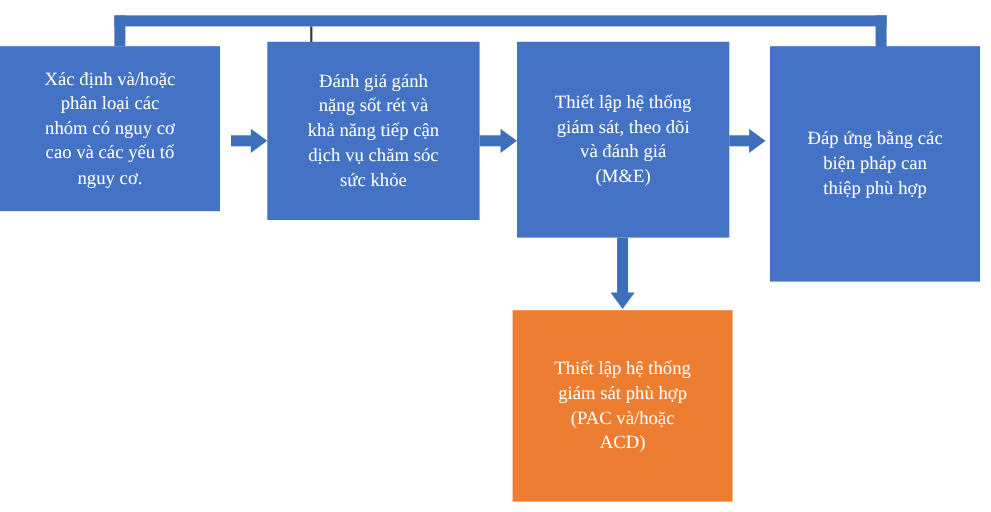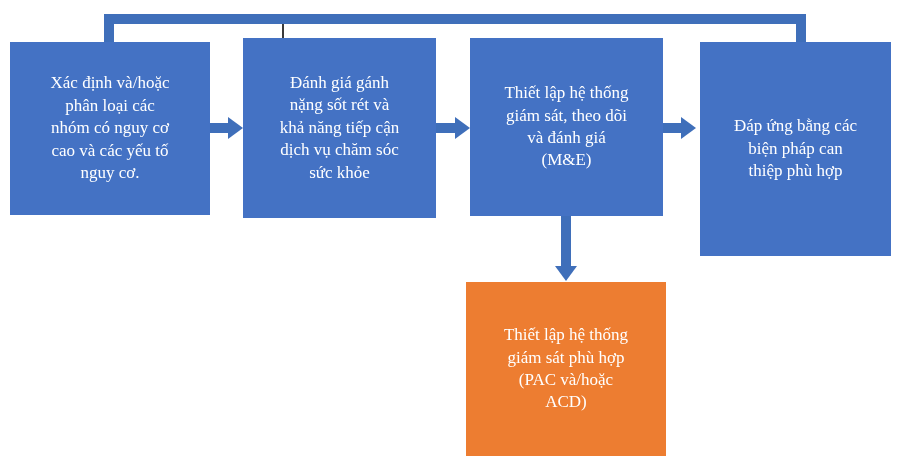--- a/index.html
+++ b/index.html
@@ -69,32 +69,32 @@
 </head>
 <body>
 
 <div id="canvas">
 
   <div class="arrow-shaft" style="left:796px; top:14px; width:10px; height:30px;"></div>
   <div class="arrow-shaft" style="left:104px; top:14px; width:702px; height:10px;"></div>
   <div class="arrow-shaft" style="left:104px; top:14px; width:10px; height:28px;"></div>
   <div class="tick" style="left:282px; top:24px; height:20px;"></div>
 
-  <div class="box box-blue" style="left:10px; top:42px; width:200px; height:173px;">
+  <div class="box box-blue" style="left:0; top:42px; width:200px; height:150px;">
     <span class="label">Xác định và/hoặc
 phân loại các
 nhóm có nguy cơ
 cao và các yếu tố
 nguy cơ.</span>
   </div>
 
   <div class="arrow-shaft" style="left:210px; top:123px; width:20px; height:10px;"></div>
   <div class="arrow-head head-right" style="left:228px; top:117px;"></div>
 
-  <div class="box box-blue" style="left:243px; top:38px; width:193px; height:180px;">
+  <div class="box box-blue" style="left:243px; top:38px; width:193px; height:162px;">
     <span class="label">Đánh giá gánh
 nặng sốt rét và
 khả năng tiếp cận
 dịch vụ chăm sóc
 sức khỏe</span>
   </div>
 
   <div class="arrow-shaft" style="left:436px; top:123px; width:21px; height:10px;"></div>
   <div class="arrow-head head-right" style="left:455px; top:117px;"></div>
 

